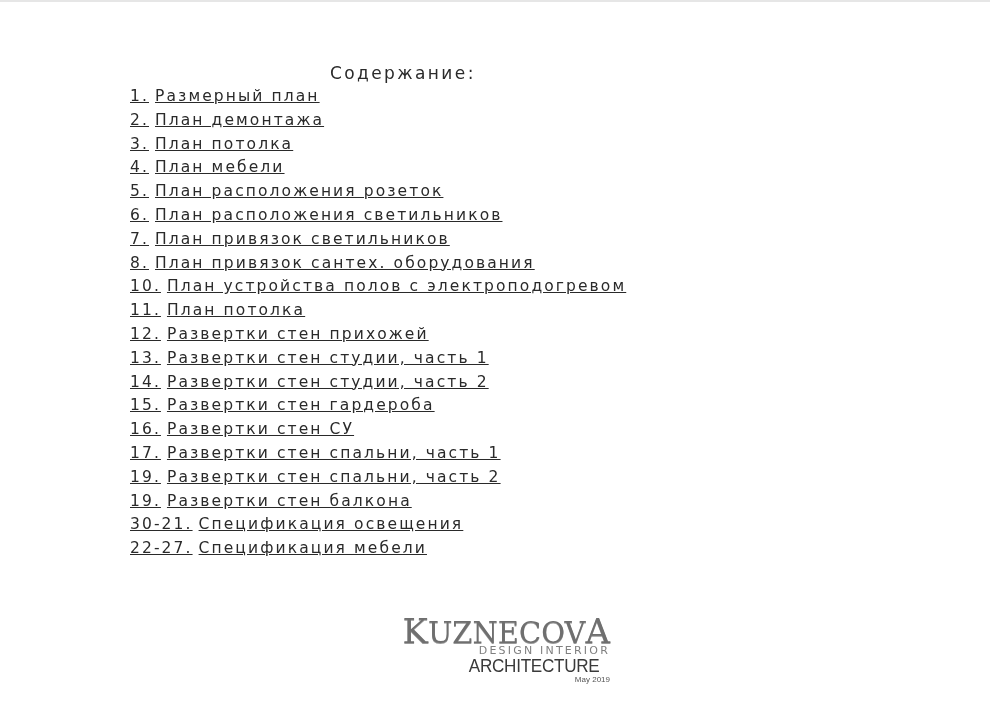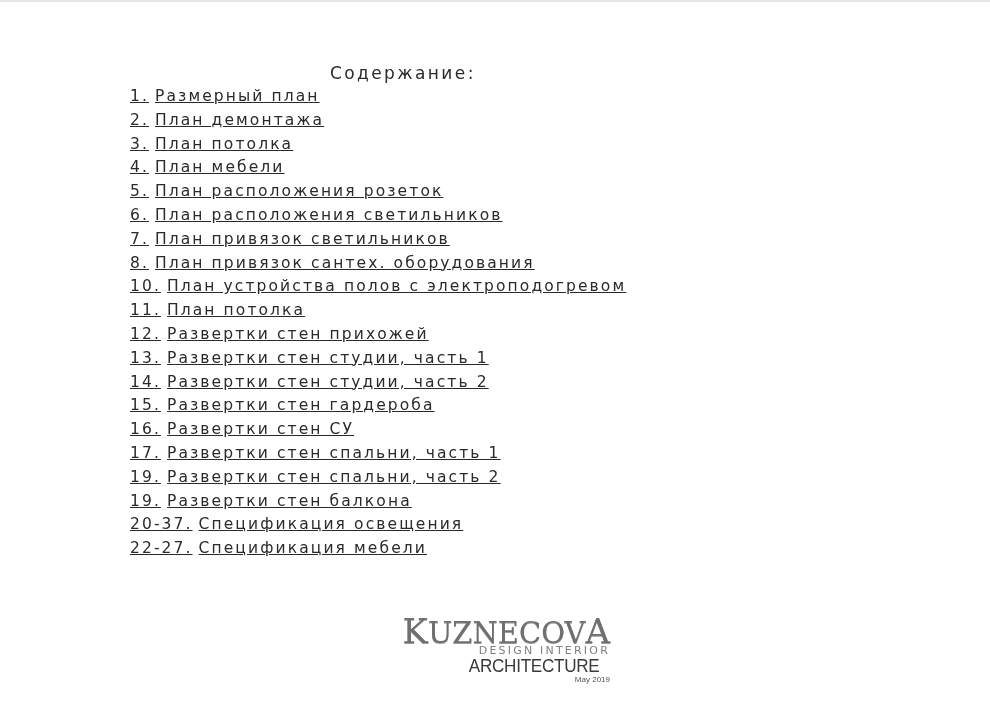--- a/index.html
+++ b/index.html
@@ -105,21 +105,21 @@
   <li class="toc-item"><span class="num">10.</span><span>План устройства полов с электроподогревом</span></li>
   <li class="toc-item"><span class="num">11.</span><span>План потолка</span></li>
   <li class="toc-item"><span class="num">12.</span><span>Развертки стен прихожей</span></li>
   <li class="toc-item"><span class="num">13.</span><span>Развертки стен студии, часть 1</span></li>
   <li class="toc-item"><span class="num">14.</span><span>Развертки стен студии, часть 2</span></li>
   <li class="toc-item"><span class="num">15.</span><span>Развертки стен гардероба</span></li>
   <li class="toc-item"><span class="num">16.</span><span>Развертки стен СУ</span></li>
   <li class="toc-item"><span class="num">17.</span><span>Развертки стен спальни, часть 1</span></li>
   <li class="toc-item"><span class="num">19.</span><span>Развертки стен спальни, часть 2</span></li>
   <li class="toc-item"><span class="num">19.</span><span>Развертки стен балкона</span></li>
-  <li class="toc-item"><span class="num">20-37.</span><span>Спецификация освещения</span></li>
+  <li class="toc-item"><span class="num">30-21.</span><span>Спецификация освещения</span></li>
   <li class="toc-item"><span class="num">22-27.</span><span>Спецификация мебели</span></li>
 </ul>
 
 <div class="logo">
   <div class="logo-brand"><span class="big">K</span><span>UZNECOV</span><span class="big">A</span></div>
   <div class="logo-sub">DESIGN INTERIOR</div>
   <div class="logo-arch">ARCHITECTURE</div>
   <div class="logo-date">May 2019</div>
 </div>
 

